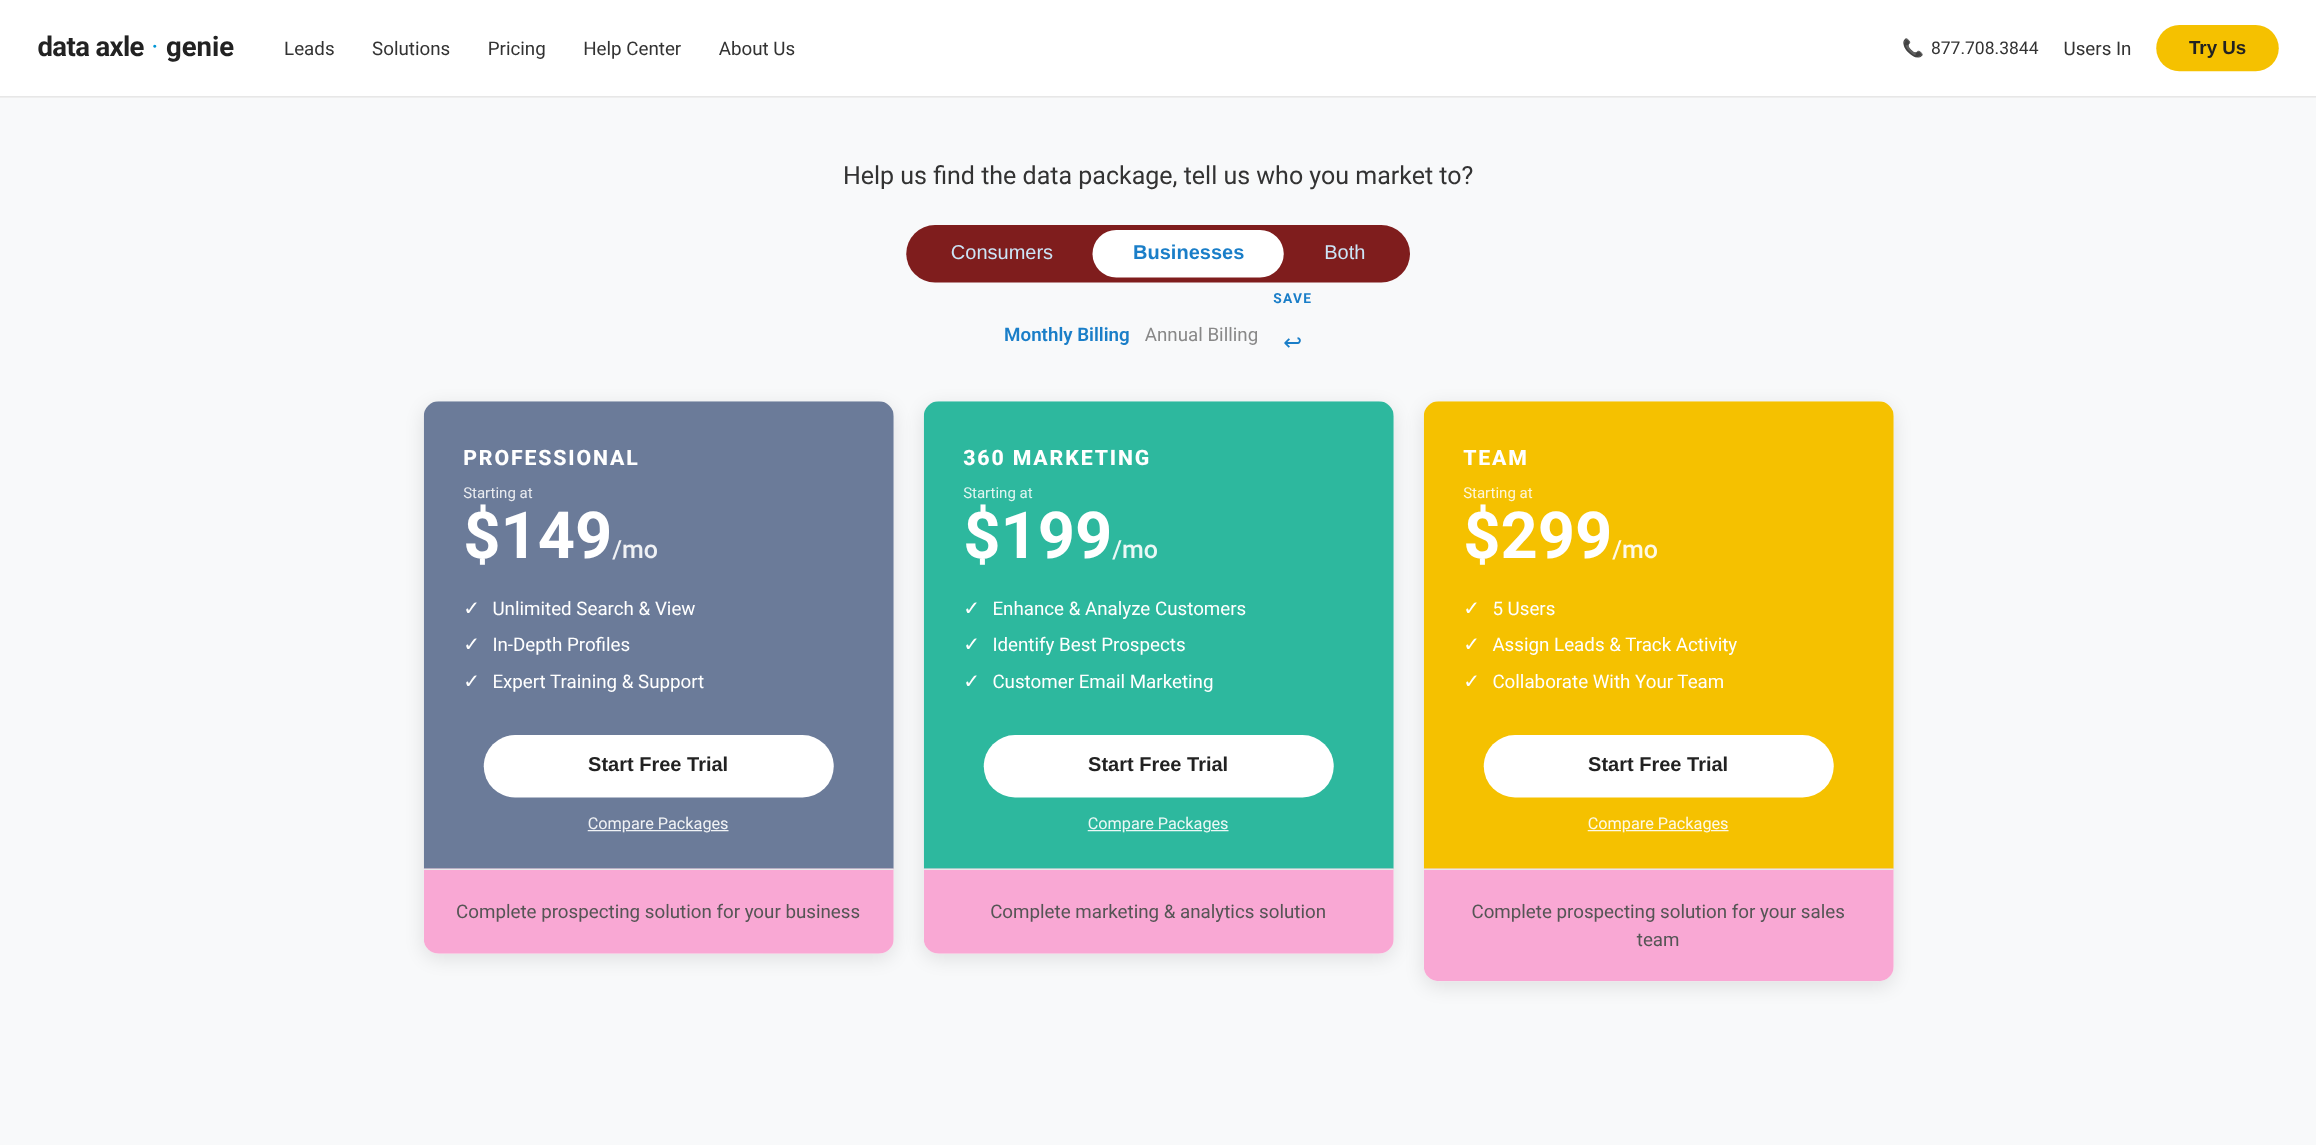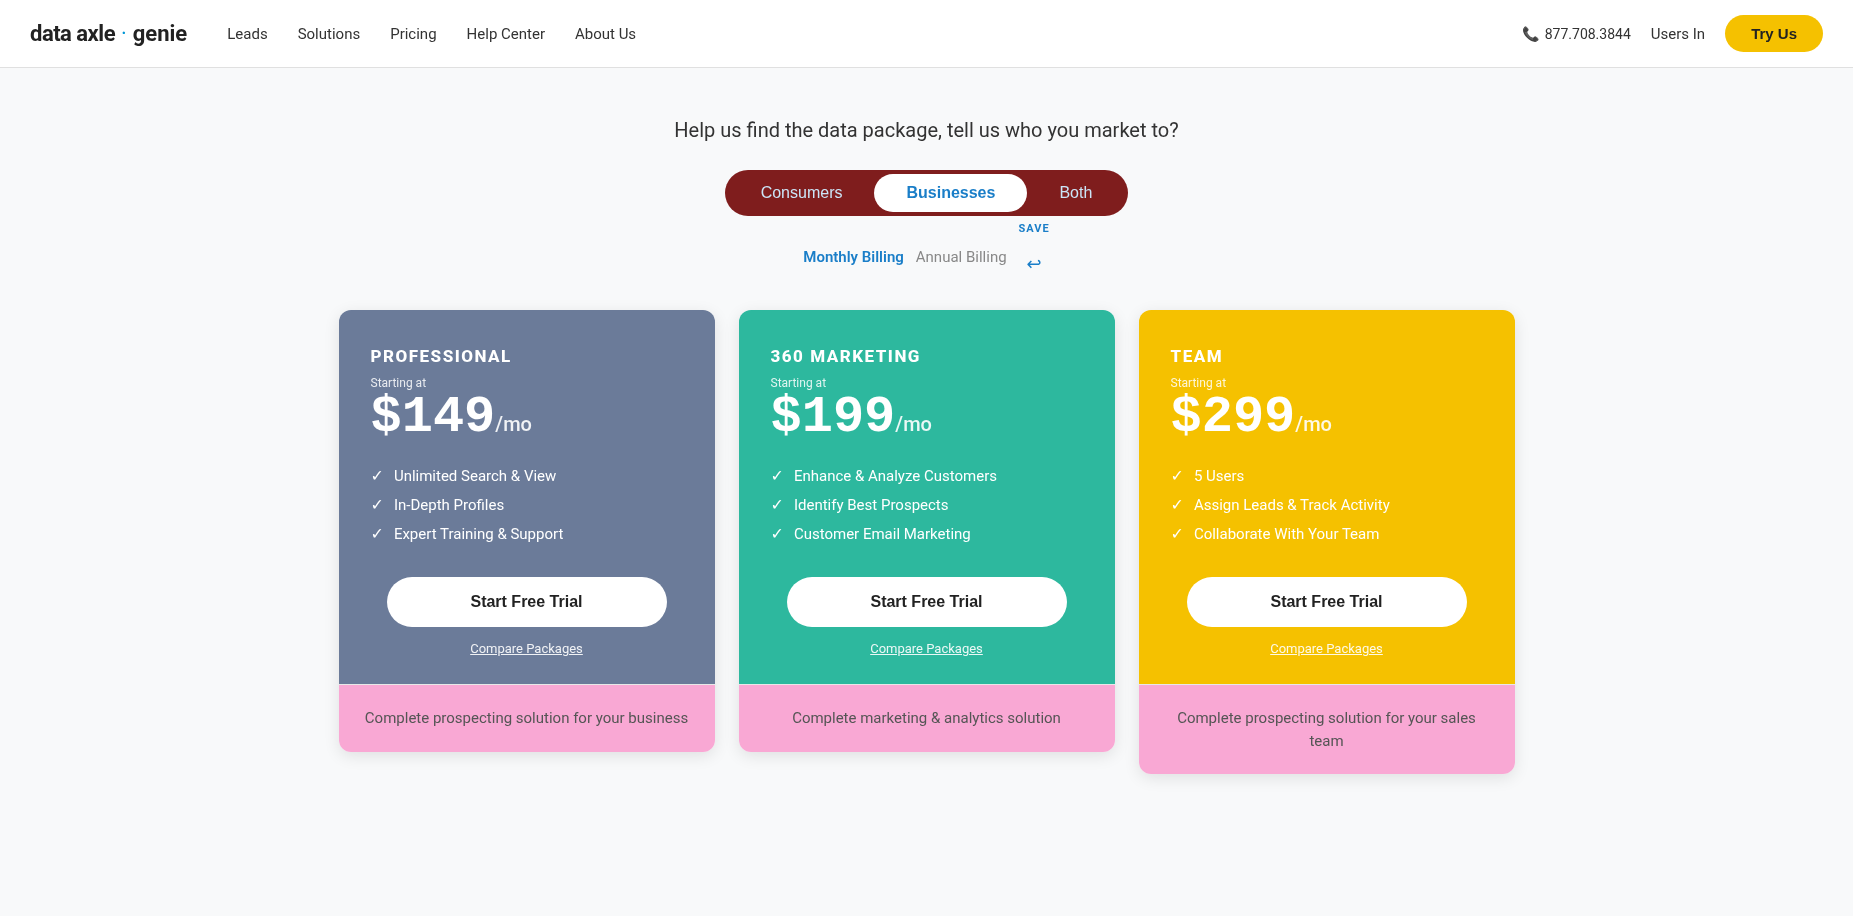--- a/index.html
+++ b/index.html
@@ -5,21 +5,21 @@
     * { box-sizing: border-box; margin: 0; padding: 0; }
     body { font-family: -apple-system, BlinkMacSystemFont, 'Segoe UI', Roboto, sans-serif; background: #f8f9fa; color: #333; }
 
     
     .nav {
       background: #fff;
       border-bottom: 1px solid #e0e0e0;
       display: flex;
       align-items: center;
       padding: 0 30px;
-      height: 68px;
+      height: 78px;
       position: sticky;
       top: 0;
       z-index: 100;
     }
     .nav-logo {
       display: flex;
       align-items: center;
       margin-right: 40px;
     }
     .logo-data-axle {
@@ -192,21 +192,20 @@
     .card-price-row {
       display: flex;
       align-items: baseline;
       gap: 0;
     }
     .card-price {
       font-size: 52px;
       font-weight: 700;
       color: #fff;
       line-height: 1;
-      font-family: Liberation Mono, monospace;
     }
     .card-price-mo {
       font-size: 20px;
       color: rgba(255,255,255,0.9);
       font-weight: 500;
     }
     .card-features {
       list-style: none;
       margin: 22px 0 24px;
       padding: 0;

